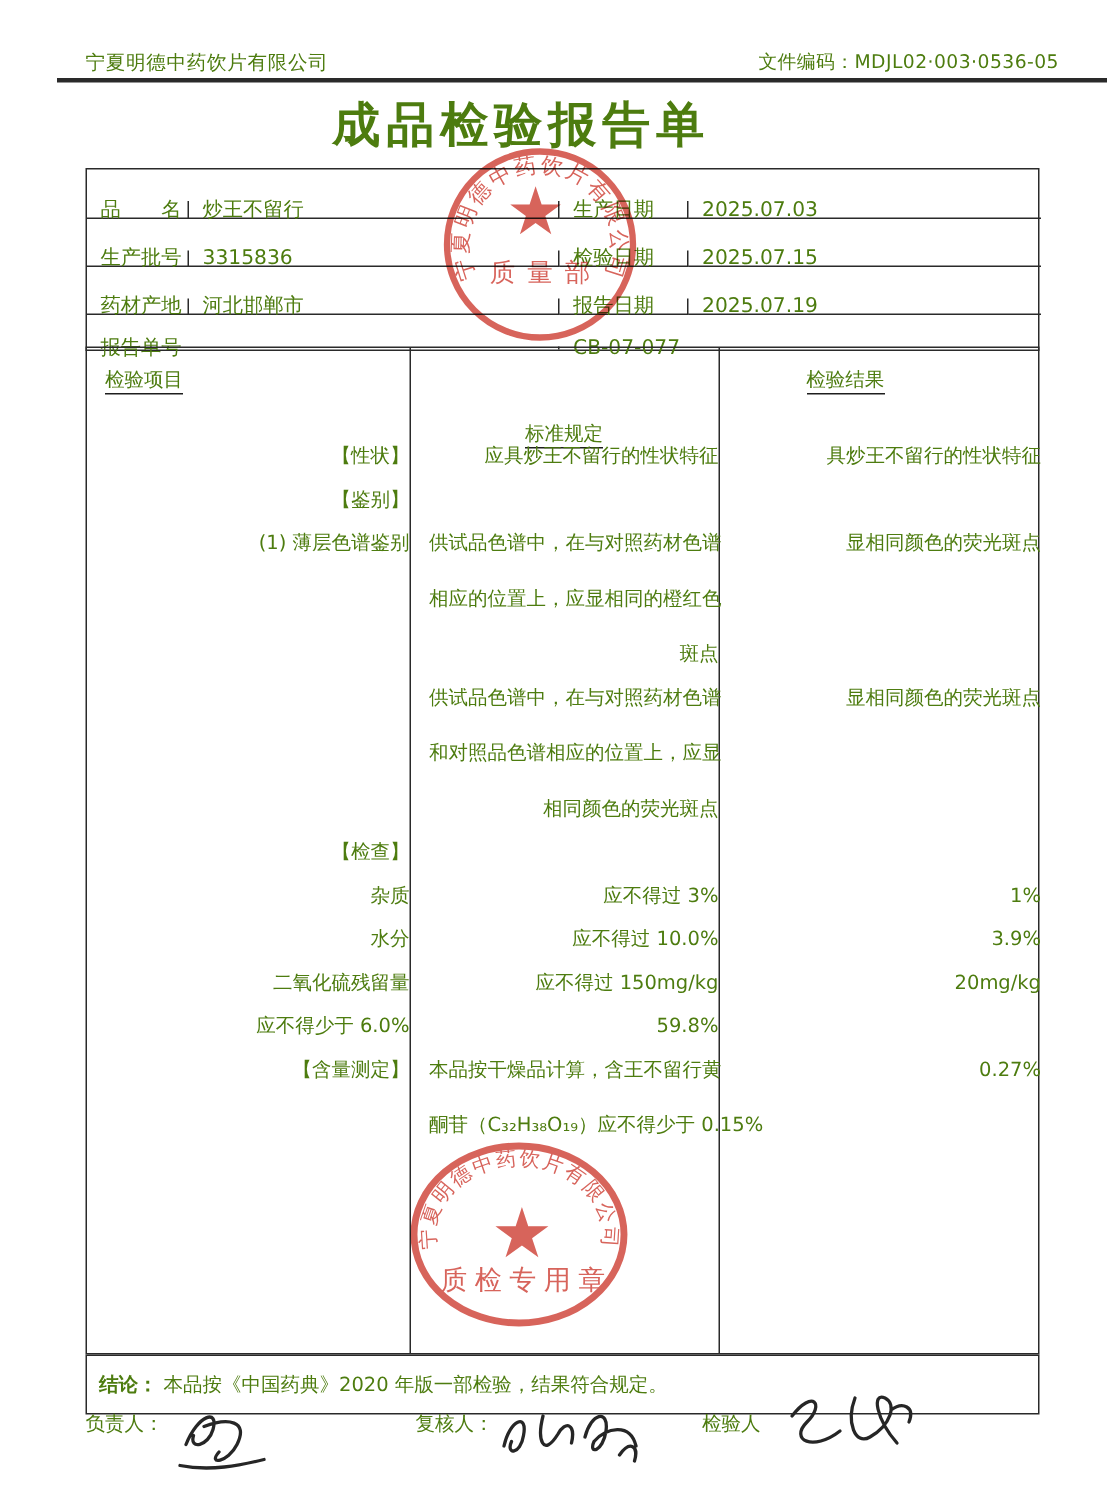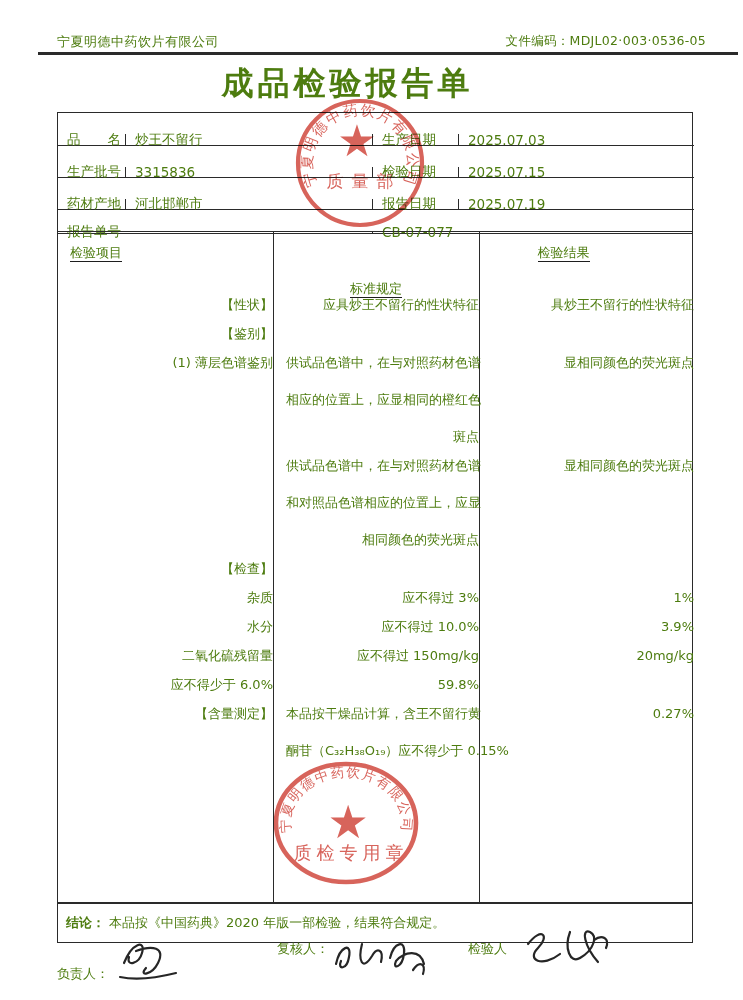--- a/index.html
+++ b/index.html
@@ -46,21 +46,21 @@
   .iline{height:29px;line-height:29px;white-space:nowrap;}
   .iline + .iline{margin-top:8px;}
   
   .conclusion{position:absolute;left:57px;top:903px;width:636px;height:40px;
     border:1.5px solid #2a2a2a;box-sizing:border-box;display:flex;align-items:center;
     padding-left:8px;font-size:13px;white-space:nowrap;}
   .conclusion .clabel{font-weight:bold;margin-right:4px;}
   
   .sigrow{position:absolute;left:0;top:940px;width:743px;font-size:13px;}
   .siglabel{position:absolute;white-space:nowrap;}
-  .sl1{left:57px;margin-top:25px;} .sl2{left:277px;} .sl3{left:468px;}
+  .sl1{left:57px;} .sl2{left:277px;} .sl3{left:468px;}
   .sig-svg{position:absolute;}
   
   .stamp{position:absolute;mix-blend-mode:multiply;opacity:.82;}
 </style>
 </head>
 <body>
 
 <div class="page">
 
   <div class="hdr-company">宁夏明德中药饮片有限公司</div>

